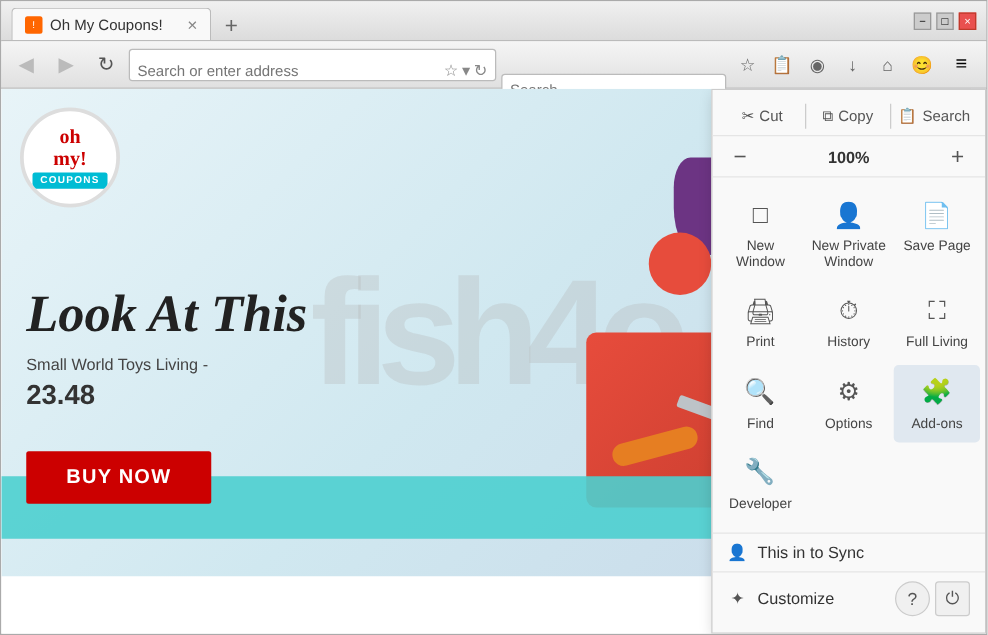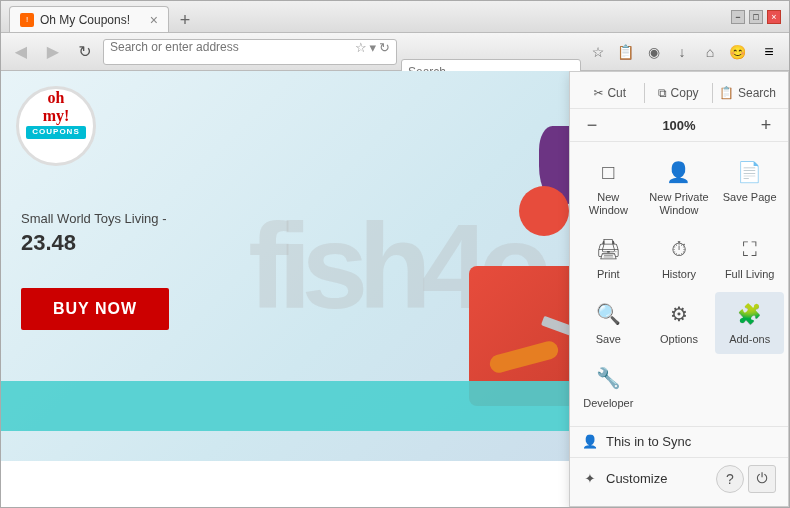--- a/index.html
+++ b/index.html
@@ -116,21 +116,21 @@
       border-radius: 3px;
     }
     .nav-btn.disabled { color: #bbb; cursor: default; }
     .address-bar {
       flex: 1;
       height: 26px;
       border: 1px solid #bbb;
       border-radius: 3px;
       background: white;
       display: flex;
-      align-items: flex-start;
+      align-items: flex-end;
       padding: 0 6px;
       gap: 4px;
     }
     .address-bar input {
       flex: 1;
       border: none;
       outline: none;
       font-size: 12px;
       color: #333;
       background: transparent;
@@ -248,21 +248,21 @@
       height: 90px;
     }
 
     .logo-circle {
       width: 80px;
       height: 80px;
       background: white;
       border-radius: 50%;
       border: 3px solid #ddd;
       display: flex;
-      align-items: flex-start;
+      align-items: center;
       justify-content: center;
       overflow: hidden;
     }
 
     .logo-text-area {
       text-align: center;
       font-size: 9px;
       font-weight: bold;
       color: #cc3300;
       line-height: 1.1;
@@ -696,20 +696,21 @@
             <div class="logo-circle">
               <div class="logo-text-area">
                 <div class="logo-cursive">oh</div>
                 <div class="logo-cursive">my!</div>
                 <div class="logo-banner">COUPONS</div>
               </div>
             </div>
           </div>
 
           <div class="hero-left">
+            <h1 class="hero-title">Look At This</h1>
             <p class="hero-subtitle">Small World Toys Living -</p>
             <p class="hero-price">23.48</p>
             <button class="buy-btn">BUY NOW</button>
           </div>
 
           <div class="hero-right">
             <div class="veg-illustration">
               <div class="veg-eggplant"></div>
               <div class="veg-broccoli"></div>
               <div class="veg-green-pepper"></div>
@@ -780,21 +781,21 @@
           <div class="menu-grid-icon">⏱</div>
           <span class="menu-grid-label">History</span>
         </div>
         <div class="menu-grid-item">
           <div class="menu-grid-icon">⛶</div>
           <span class="menu-grid-label">Full Living</span>
         </div>
 
         <div class="menu-grid-item">
           <div class="menu-grid-icon">🔍</div>
-          <span class="menu-grid-label">Save</span>
+          <span class="menu-grid-label">Find</span>
         </div>
         <div class="menu-grid-item">
           <div class="menu-grid-icon">⚙</div>
           <span class="menu-grid-label">Options</span>
         </div>
         <div class="menu-grid-item active">
           <div class="menu-grid-icon">🧩</div>
           <span class="menu-grid-label">Add-ons</span>
         </div>
 

